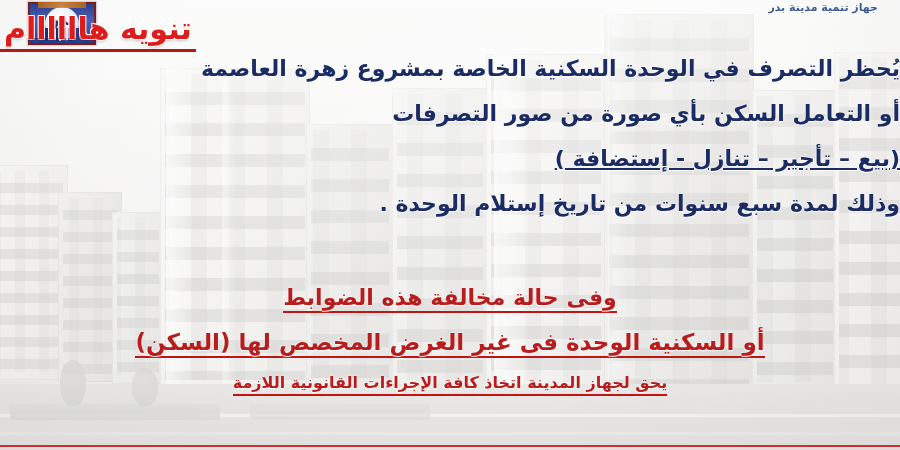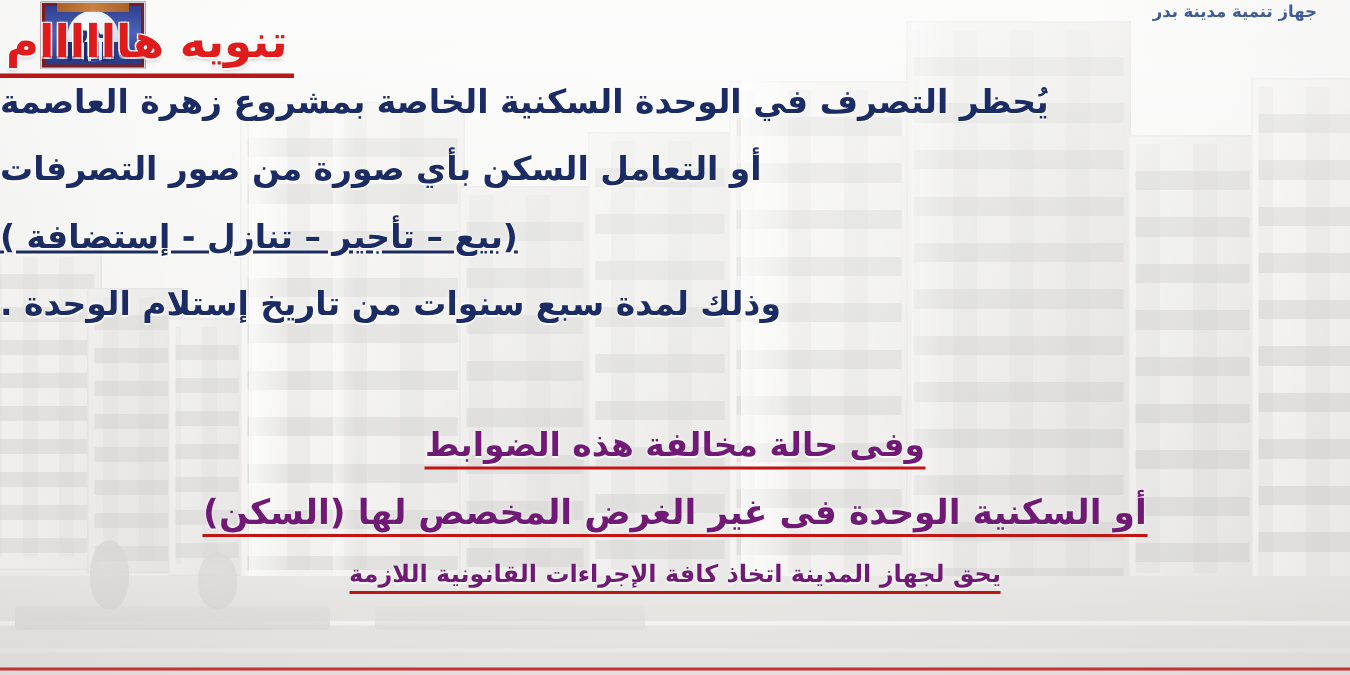--- a/index.html
+++ b/index.html
@@ -235,21 +235,21 @@
       -1px  1px 0 rgba(255,255,255,.55),
        1px  1px 0 rgba(255,255,255,.55),
        0 2px 3px rgba(0,0,0,.18);
   }
 
   
   .body-lines {
     position: absolute;
     top: 58px;
     left: 0; right: 0;
-    text-align: left;
+    text-align: right;
   }
   .line {
     font-size: 22px;
     font-weight: 700;
     color: #1b2b63;
     line-height: 1.0;
     margin: 0 0 23px 0;
     text-shadow:
       0 1px 0 rgba(255,255,255,.85),
       0 0 3px rgba(255,255,255,.7);
@@ -262,21 +262,21 @@
     position: absolute;
     top: 286px;
     left: 0; right: 0;
     text-align: center;
   }
   .rline {
     display: block;
     margin: 0 auto 17px auto;
     font-size: 22px;
     font-weight: 700;
-    color: #701a75;
+    color: #b91c1c;
     line-height: 1.05;
     white-space: nowrap;
     text-shadow:
       0 1px 0 rgba(255,255,255,.8),
       0 0 3px rgba(255,255,255,.65);
   }
   .rline span.u {
     display: inline-block;
     padding-bottom: 2px;
     border-bottom: 2px solid #c01515;

